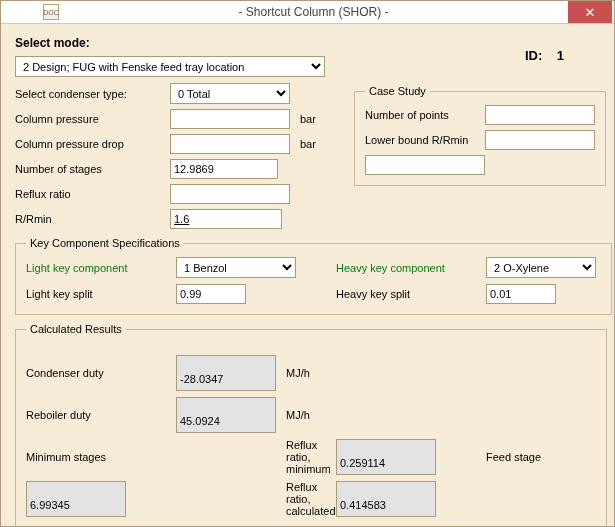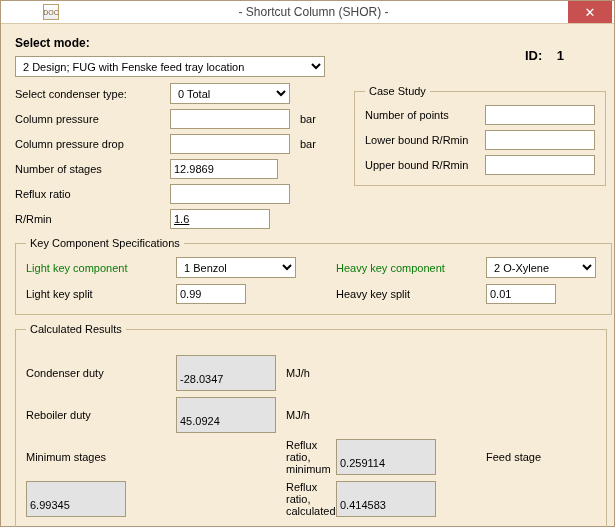--- a/index.html
+++ b/index.html
@@ -179,35 +179,34 @@
 
           <span class="lbl">Number of stages</span>
           <input type="text" style="width: 108px;" value="12.9869">
           <span></span>
 
           <span class="lbl">Reflux ratio</span>
           <input type="text" style="width: 120px;" value="">
           <span></span>
 
           <span class="lbl">R/Rmin</span>
-          <input type="text" style="width: 100px; text-decoration: underline;" value="1.6">
+          <input type="text" style="width: 112px; text-decoration: underline;" value="1.6">
           <span></span>
         </div>
       </div>
 
       <fieldset class="case-fs">
         <legend>Case Study</legend>
         <div class="grid-case">
           <span class="lbl">Number of points</span>
           <input type="text" value="" style="">
 
           <span class="lbl">Lower bound R/Rmin</span>
           <input type="text" value="" style="">
 
-          <span class="lbl">Upper bound R/Rmin</span>
           <input type="text" value="" style="">
         </div>
       </fieldset>
     </div>
 
     <fieldset style="margin-top:8px">
       <legend>Key Component Specifications</legend>
       <div class="key-grid">
         <span class="lbl green">Light key component</span>
         <select style="width:120px">

